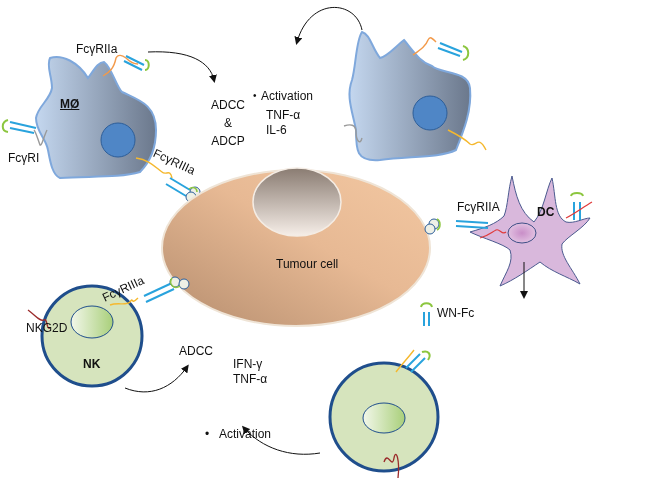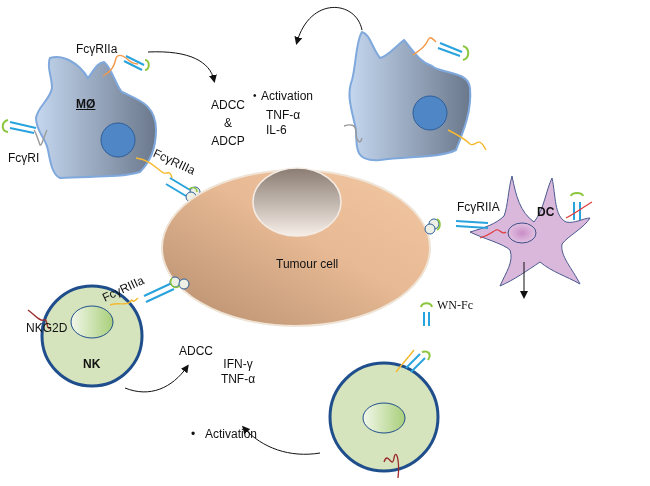--- a/index.html
+++ b/index.html
@@ -145,21 +145,21 @@
     <path d="M422,352 C428,350 432,354 428,360" fill="none" stroke="#8cc63f" stroke-width="2"></path>
     <path d="M384,462 C388,450 392,470 394,458 C396,448 400,460 398,478" fill="none" stroke="#9b2b2b" stroke-width="1.3"></path>
   </g>
 
   <path d="M320,453 C290,458 262,448 244,428" fill="none" stroke="#111" stroke-width="1" marker-end="url(#arr)"></path>
 </svg>
 
 
 <div class="lbl" style="left:76px;top:42px;">FcγRIIa</div>
 <div class="lbl" style="left:8px;top:151px;">FcγRI</div>
-<div class="lbl bold" style="left:76px;top:97px;text-decoration:underline;">MØ</div>
+<div class="lbl bold" style="left:60px;top:97px;text-decoration:underline;">MØ</div>
 <div class="lbl rot" style="left:157px;top:146px;transform:rotate(25deg);">FcγRIIIa</div>
 
 <div class="lbl center" style="left:210px;top:96px;width:36px;line-height:18px;">
   <div>ADCC</div>
   <div>&amp;</div>
   <div>ADCP</div>
 </div>
 
 <div class="lbl" style="left:253px;top:49px;">
   <ul class="blist">
@@ -169,29 +169,29 @@
     <div>TNF-α</div>
     <div>IL-6</div>
   </div>
 </div>
 
 <div class="lbl" style="left:276px;top:257px;">Tumour cell</div>
 
 <div class="lbl" style="left:457px;top:200px;">FcγRIIA</div>
 <div class="lbl bold" style="left:537px;top:205px;">DC</div>
 
-<div class="lbl" style="left:437px;top:298px;font-family:Liberation Serif, serif;">WN-Fc</div>
+<div class="lbl" style="left:437px;top:306px;">WN-Fc</div>
 
 
 <div class="lbl" style="left:26px;top:297px;margin-top:24px;">NKG2D</div>
 <div class="lbl rot" style="left:100px;top:292px;transform:rotate(-25deg);">FcγRIIIa</div>
 <div class="lbl bold" style="left:83px;top:357px;">NK</div>
 
 <div class="lbl" style="left:179px;top:344px;">ADCC</div>
 
-<div class="lbl" style="left:191px;top:357px;line-height:15px;text-align:center;">
+<div class="lbl" style="left:205px;top:357px;line-height:15px;">
   <div style="padding-left:28px;">IFN-γ</div>
   <div style="padding-left:28px;">TNF-α</div>
   <ul class="blist wide">
     <li>Activation</li>
   </ul>
 </div>
 </div>
 
 </body></html>

